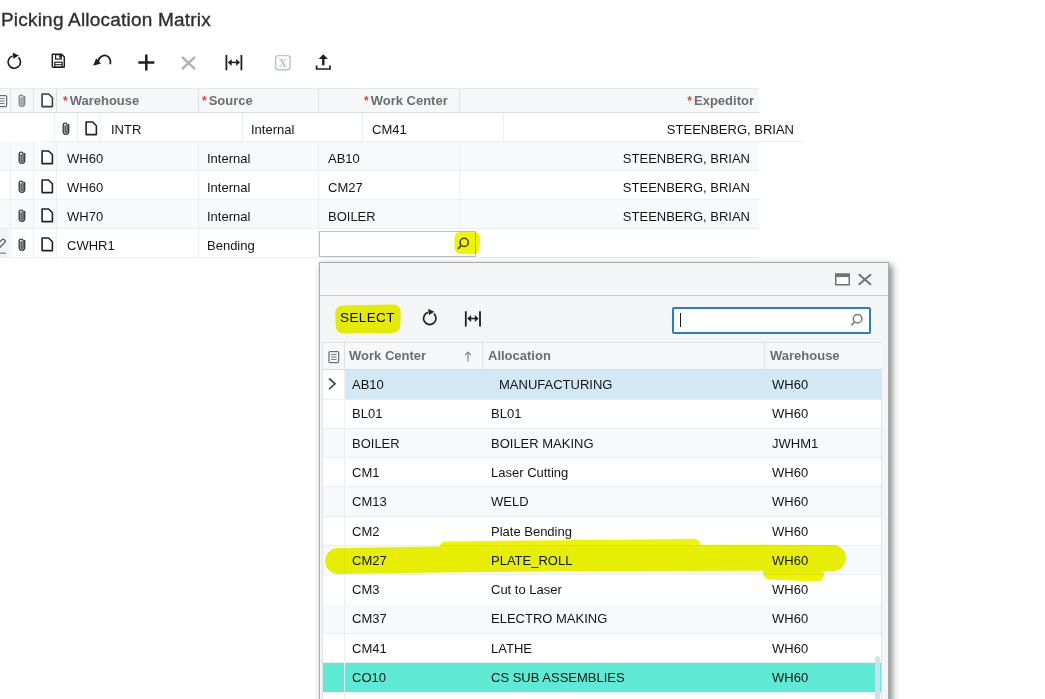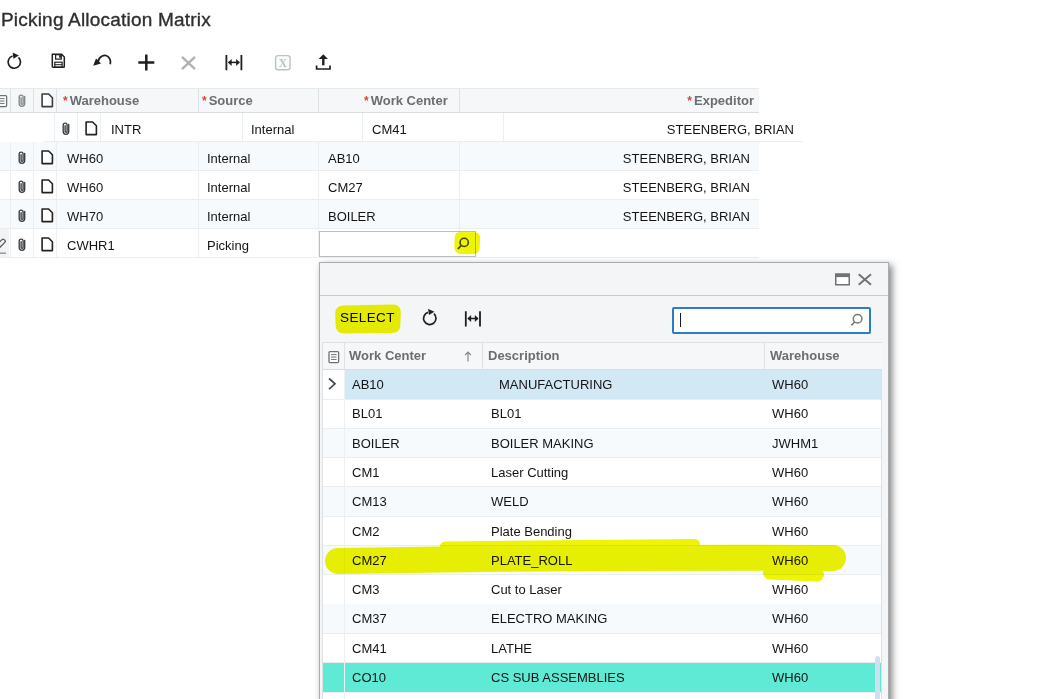--- a/index.html
+++ b/index.html
@@ -149,21 +149,21 @@
       <div style="position: absolute; left: 459px; top: 0px; width: 1px; height: 28px; background: rgb(235, 239, 241);"></div>
     </div>
     <div class="mrow" style="top: 116px;">
       <svg style="position:absolute;left:16px;top:8px" width="12" height="16" viewBox="0 0 12 16">
         <path d="M8.7 3.4 V10.6 a2.75 2.75 0 0 1 -5.5 0 V4 a1.95 1.95 0 0 1 3.9 0 V10.3 a1 1 0 0 1 -2 0 V4.7" fill="none" stroke="#383d41" stroke-width="1.35" stroke-linecap="round"></path>
       </svg>
       <svg style="position:absolute;left:41px;top:8px" width="13" height="16" viewBox="0 0 13 16">
         <path d="M1.1 1 H7.6 L11.4 4.8 V13.6 H1.1 Z" fill="#fff" stroke="#222" stroke-width="1.6" stroke-linejoin="round"></path>
       </svg>
       <div class="ct" style="left:67px">CWHR1</div>
-      <div class="ct" style="left:207px">Picking</div>
+      <div class="ct" style="left:207px">Bending</div>
       <div class="ct" style="left:328px"></div>
       <div style="position: absolute; left: 10px; top: 0px; width: 1px; height: 28px; background: rgb(235, 239, 241);"></div>
       <div style="position: absolute; left: 33px; top: 0px; width: 1px; height: 28px; background: rgb(235, 239, 241);"></div>
       <div style="position: absolute; left: 56px; top: 0px; width: 1px; height: 28px; background: rgb(235, 239, 241);"></div>
       <div style="position: absolute; left: 198px; top: 0px; width: 1px; height: 28px; background: rgb(235, 239, 241);"></div>
       <div style="position: absolute; left: 318px; top: 0px; width: 1px; height: 28px; background: rgb(235, 239, 241);"></div>
       <div style="position: absolute; left: 459px; top: 0px; width: 1px; height: 28px; background: rgb(235, 239, 241);"></div>
     </div>
     <div style="position:absolute;left:0;top:116px;width:9px;height:28px;background:#f2f3f4"></div>
     <svg style="position:absolute;left:-9px;top:125px" width="16" height="16" viewBox="0 0 16 16">
@@ -205,21 +205,21 @@
   <div id="dgrid">
       <div id="dghdr">
         <svg style="position:absolute;left:5px;top:7px" width="12" height="14" viewBox="0 0 12 14">
           <rect x="1" y="1.6" width="9.6" height="11" rx="1" fill="#fff" stroke="#6c7174" stroke-width="1.3"></rect>
           <path d="M3 4.6 H8.6 M3 7 H8.6 M3 9.4 H8.6" stroke="#6c7174" stroke-width="1"></path>
         </svg>
         <div class="hlbl" style="left:26px;top:5px">Work Center</div>
         <svg style="position:absolute;left:140px;top:7px" width="10" height="13" viewBox="0 0 10 13">
           <path d="M5 11.5 V2.2 M2.1 5 L5 2 L7.9 5" fill="none" stroke="#85898c" stroke-width="1.2"></path>
         </svg>
-        <div class="hlbl" style="left:165px;top:5px">Description</div>
+        <div class="hlbl" style="left:165px;top:5px">Allocation</div>
         <div class="hlbl" style="left:447px;top:5px">Warehouse</div>
         <div style="position: absolute; left: 21px; top: 0px; width: 1px; height: 27px; background: rgb(220, 225, 228);"></div>
         <div style="position: absolute; left: 159px; top: 0px; width: 1px; height: 27px; background: rgb(220, 225, 228);"></div>
         <div style="position: absolute; left: 441px; top: 0px; width: 1px; height: 27px; background: rgb(220, 225, 228);"></div>
       </div>
       <div class="drow" style="top: 28px;">
         <div style="position:absolute;left:21px;top:0;width:537px;height:29px;background:#d3e8f5"></div>
         <svg style="position:absolute;left:4px;top:7px" width="10" height="14" viewBox="0 0 10 14">
           <path d="M2 1.5 L8 6.8 L2 12.1" fill="none" stroke="#45494c" stroke-width="1.7"></path>
         </svg>

